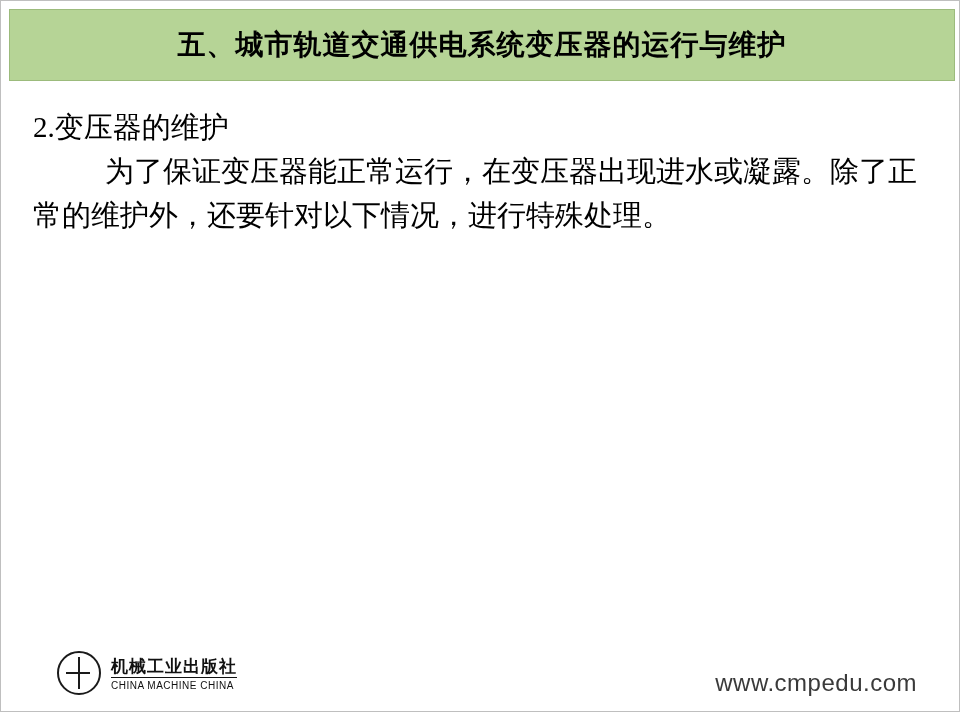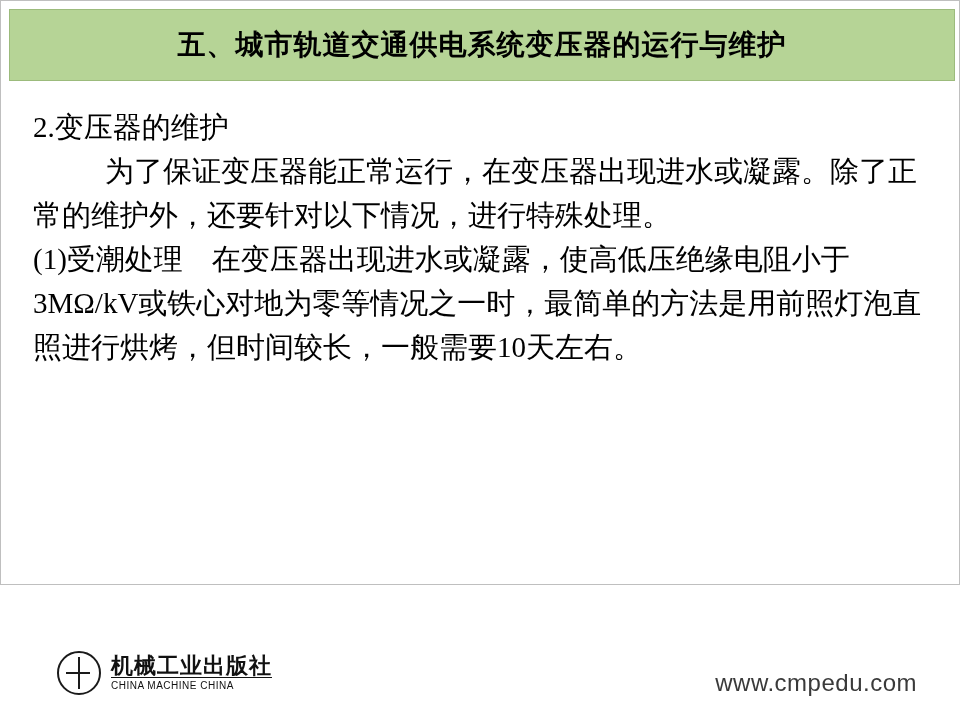--- a/index.html
+++ b/index.html
@@ -10,21 +10,21 @@
     width: 960px;
     height: 718px;
     background: #ffffff;
     font-family: "Liberation Serif", "DejaVu Serif", serif;
     overflow: hidden;
     position: relative;
   }
   .slide {
     position: relative;
     width: 960px;
-    height: 585px;
+    height: 712px;
     box-sizing: border-box;
     border: 1px solid #bfbfbf;
     background: #ffffff;
   }
   .title-bar {
     position: absolute;
     left: 8px;
     top: 8px;
     width: 944px;
     height: 70px;
@@ -94,21 +94,21 @@
     background: #1a1a1a;
     transform: translateY(-50%);
   }
   .logo-text {
     display: flex;
     flex-direction: column;
     justify-content: center;
   }
   .logo-cn {
     font-family: "DejaVu Sans", "Liberation Sans", sans-serif;
-    font-size: 22px;
+    font-size: 17px;
     font-weight: bold;
     color: #111111;
     letter-spacing: 1px;
     line-height: 22px;
   }
   .logo-en {
     font-family: "Liberation Sans", "DejaVu Sans", sans-serif;
     font-size: 10px;
     color: #111111;
     letter-spacing: 0.5px;
@@ -131,21 +131,20 @@
 
 <div class="slide">
 
   <div class="title-bar">
     <div class="title-text">五、城市轨道交通供电系统变压器的运行与维护</div>
   </div>
 
   <div class="body-area">
     <div class="line">2.变压器的维护</div>
     <div class="line indent">为了保证变压器能正常运行，在变压器出现进水或凝露。除了正常的维护外，还要针对以下情况，进行特殊处理。</div>
-    <div class="line">(1)受潮处理　在变压器出现进水或凝露，使高低压绝缘电阻小于3MΩ/kV或铁心对地为零等情况之一时，最简单的方法是用前照灯泡直照进行烘烤，但时间较长，一般需要10天左右。</div>
   </div>
 
   <div class="footer-logo">
     <div class="logo-mark"></div>
     <div class="logo-text">
       <div class="logo-cn">机械工业出版社</div>
       <div class="logo-en">CHINA MACHINE CHINA</div>
     </div>
   </div>
 

